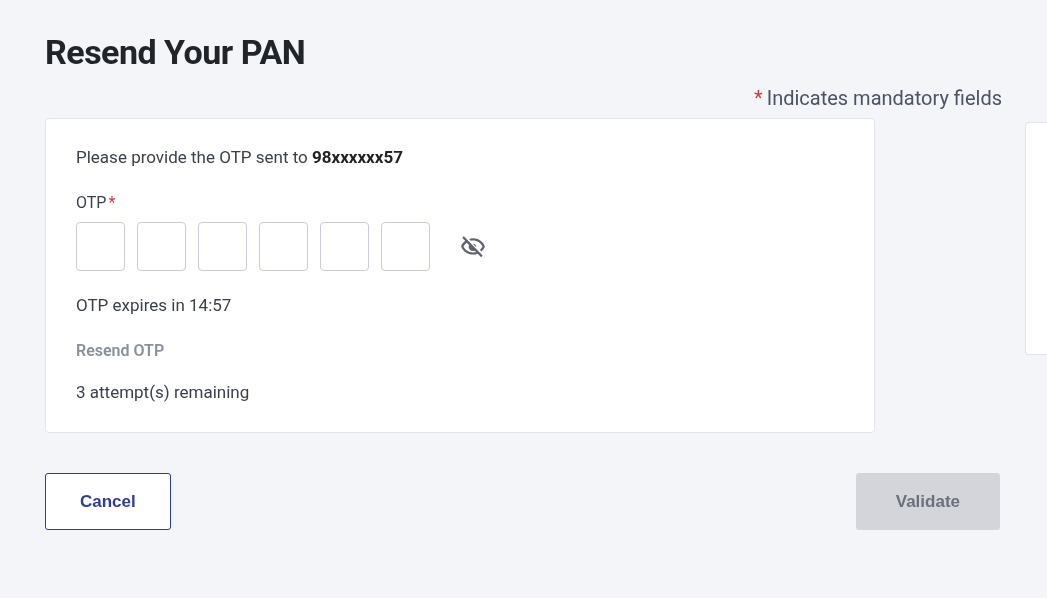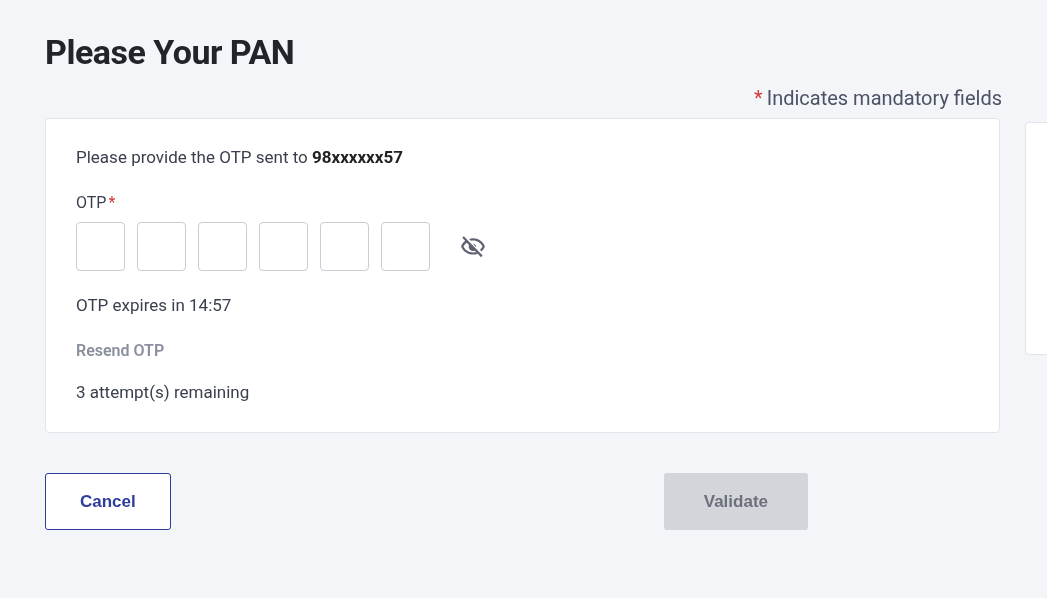--- a/index.html
+++ b/index.html
@@ -31,21 +31,21 @@
   }
   .mandatory-note .asterisk {
     color: #d63939;
     margin-right: 4px;
   }
   .card {
     background: #fff;
     border: 1px solid #e2e4ea;
     border-radius: 4px;
     padding: 28px 30px 30px 30px;
-    width: 955px;
+    width: 830px;
   }
   .prompt {
     font-size: 17px;
     color: #3a3f4d;
     margin-bottom: 26px;
   }
   .prompt .phone {
     font-weight: 700;
     color: #222;
   }
@@ -99,21 +99,21 @@
     color: #2f3340;
   }
   .attempts {
     font-size: 17px;
     color: #3a3f4d;
   }
   .actions {
     display: flex;
     justify-content: space-between;
     margin-top: 40px;
-    width: 763px;
+    width: 955px;
   }
   .btn {
     height: 57px;
     padding: 0 34px;
     font-size: 17px;
     font-weight: 600;
     border-radius: 3px;
     cursor: pointer;
   }
   .btn-cancel {
@@ -138,21 +138,21 @@
     border-top: 1px solid #e2e4ea;
     border-left: 1px solid #e2e4ea;
     border-bottom: 1px solid #e2e4ea;
     border-radius: 4px 0 0 4px;
   }
 </style>
 </head>
 <body>
 
 <div class="page">
-  <h1 class="title">Please Your PAN</h1>
+  <h1 class="title">Resend Your PAN</h1>
 
   <div class="mandatory-note">
     <span class="asterisk">*</span><span>Indicates mandatory fields</span>
   </div>
 
   <div class="card">
     <div class="prompt">
       <span>Please provide the OTP sent to </span><span class="phone">98xxxxxx57</span>
     </div>
 

